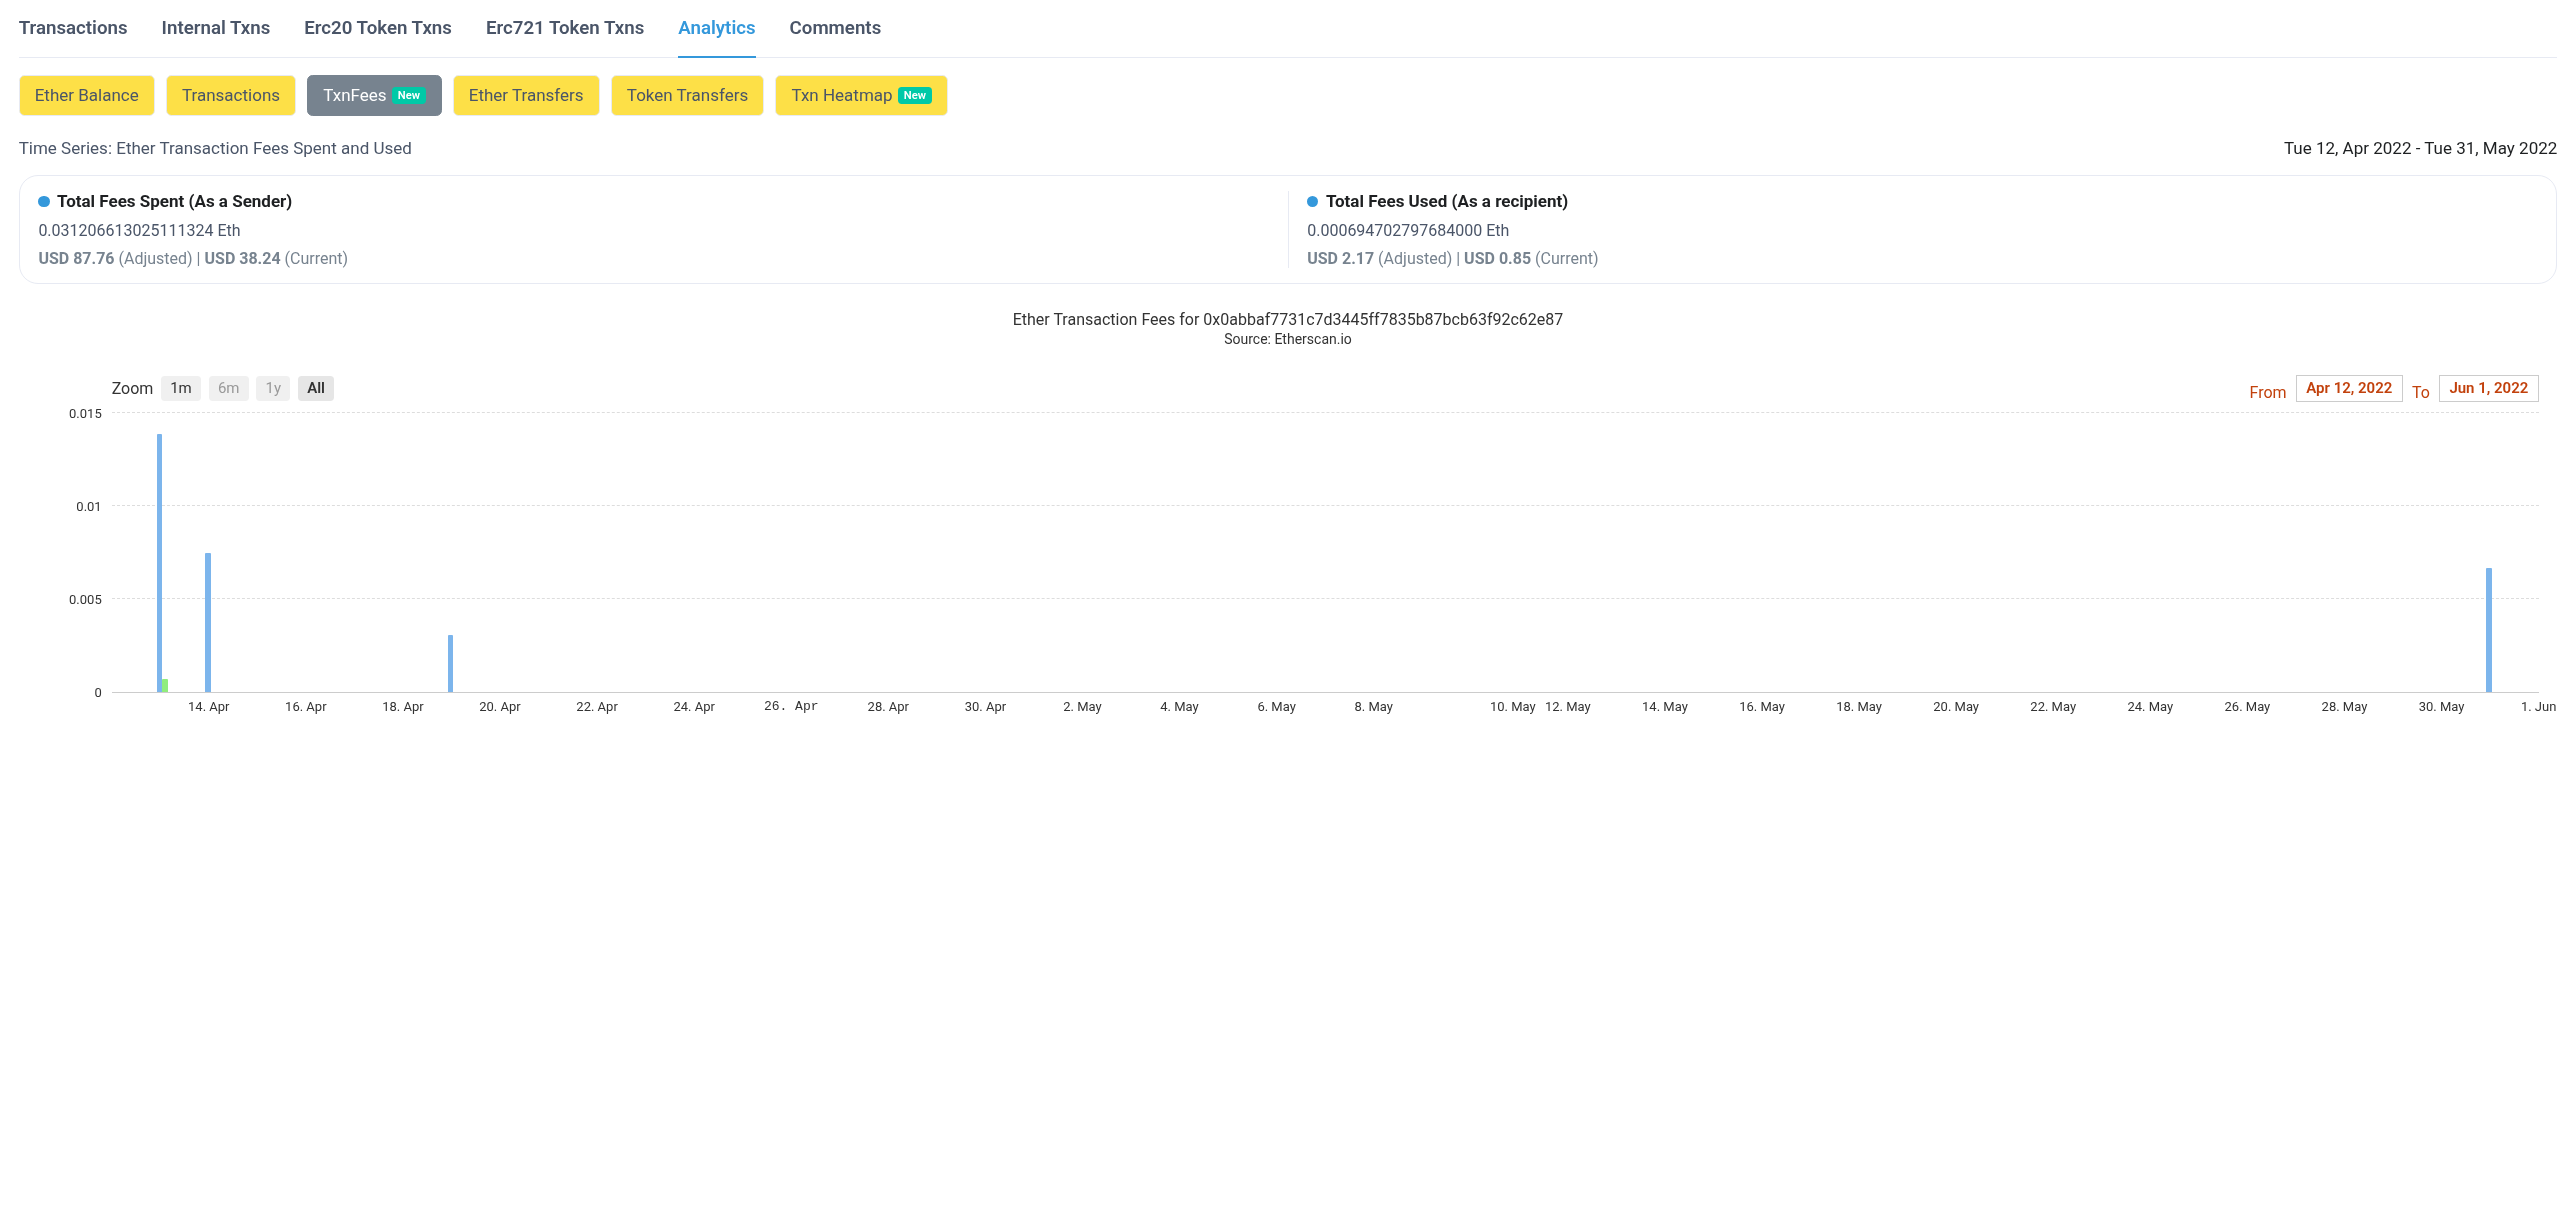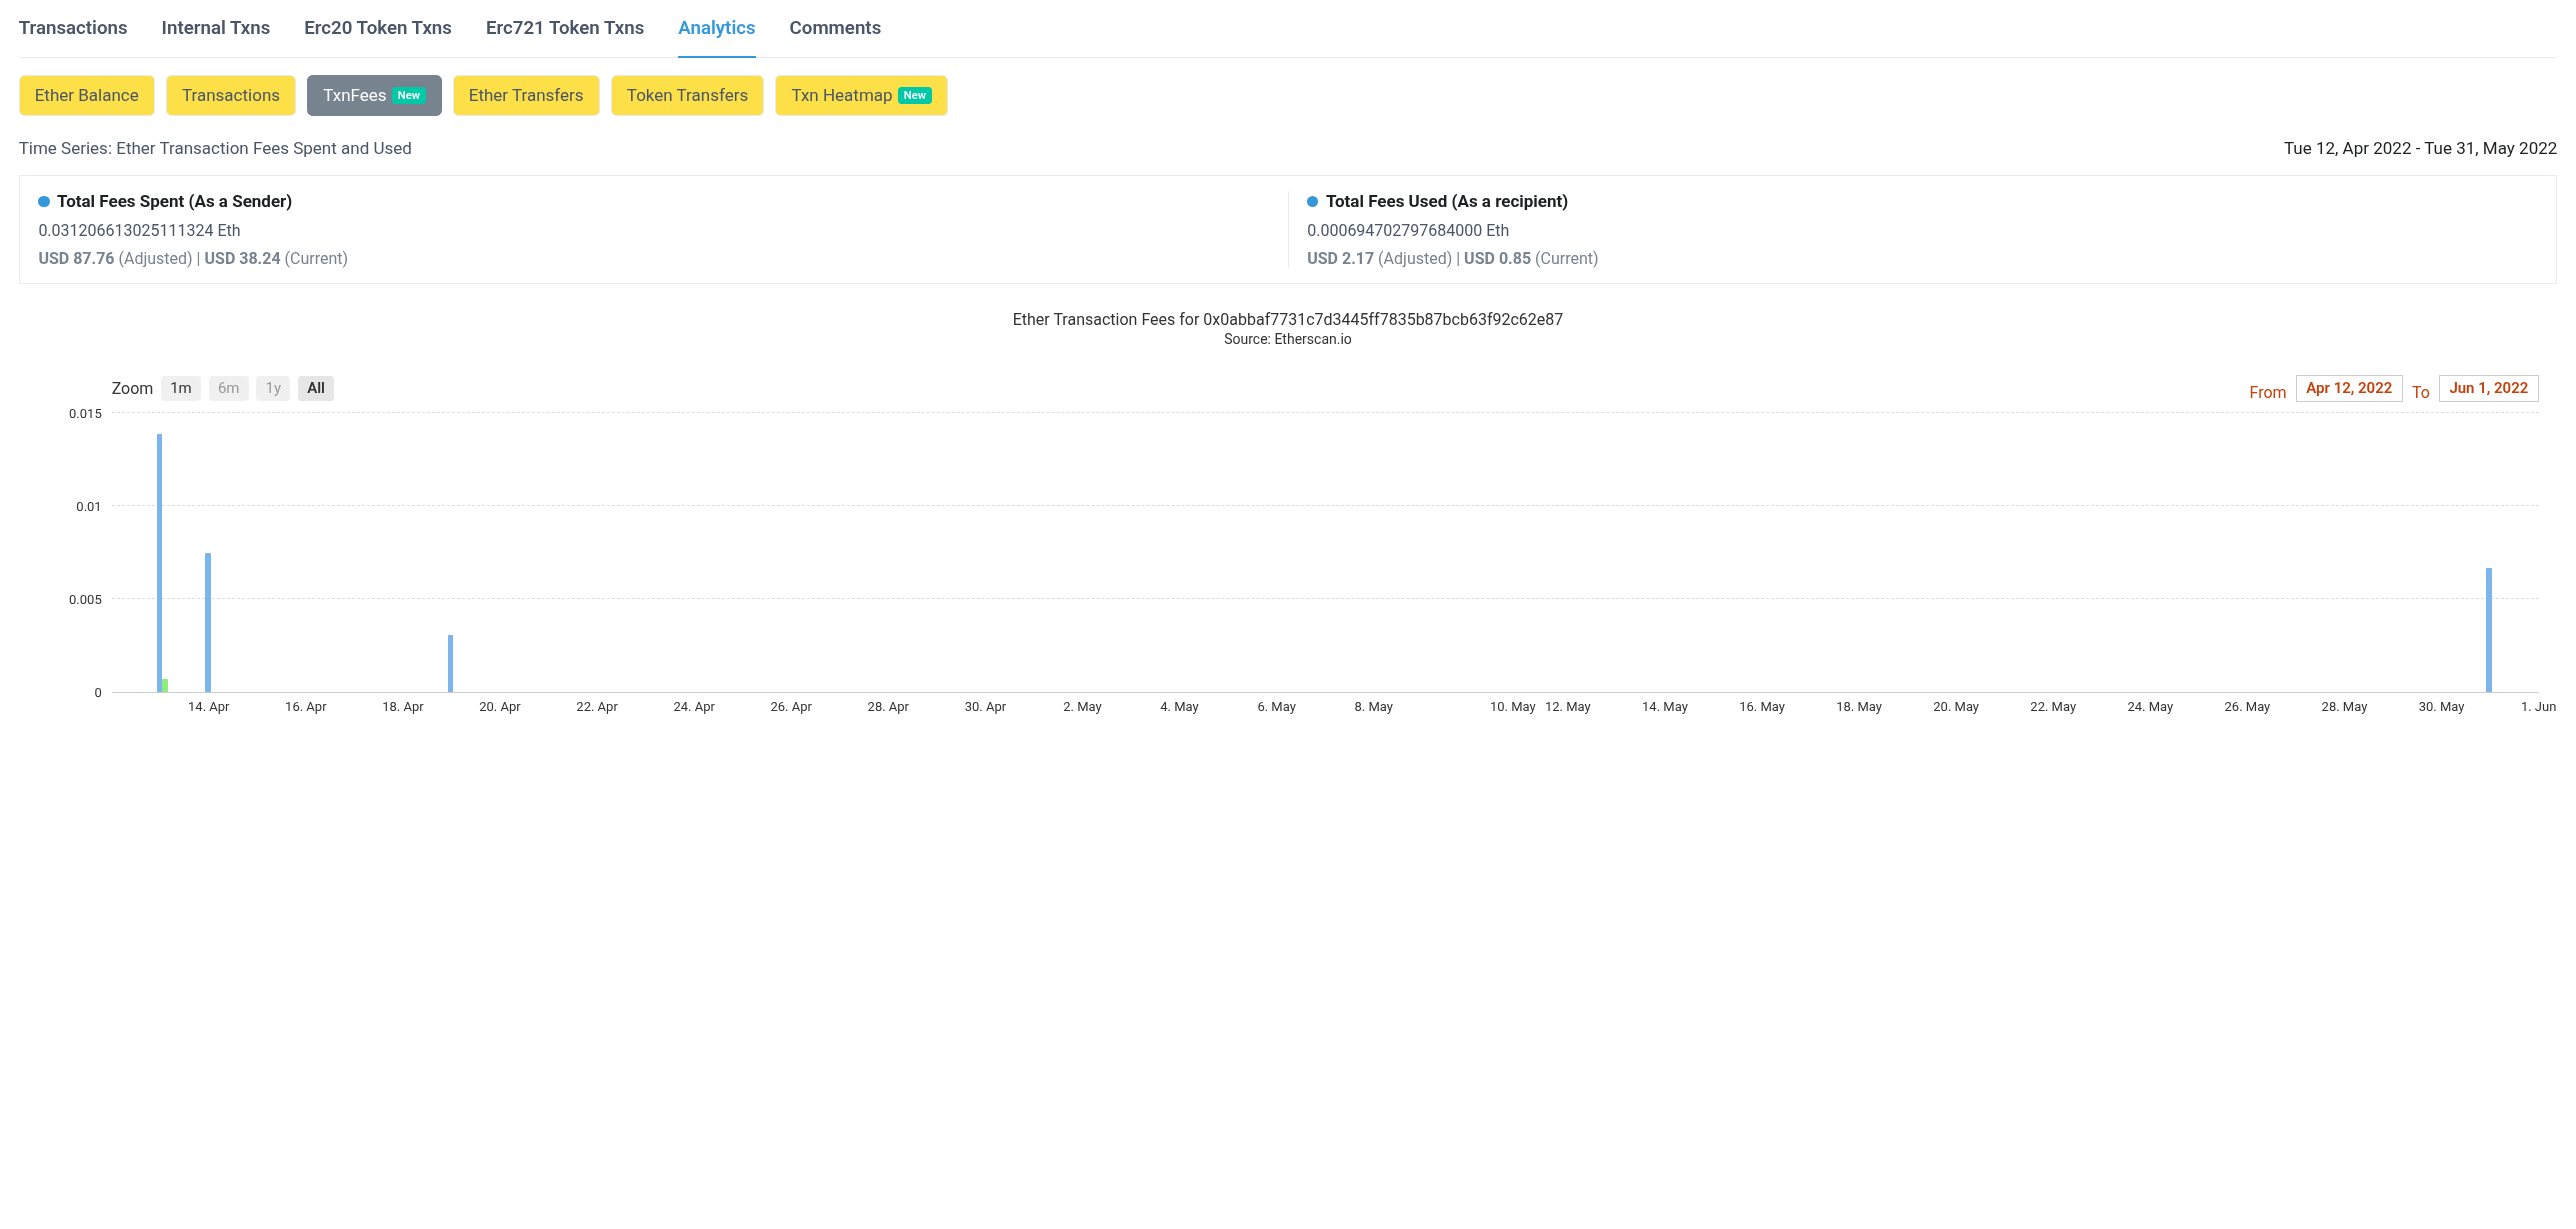--- a/index.html
+++ b/index.html
@@ -63,21 +63,21 @@
     display: flex;
     justify-content: space-between;
     align-items: center;
     font-size: 17px;
     color: #4a5568;
     padding: 5.6px 0 17px 0;
   }
   .time-series-row .right { color: #1e2022; }
   .stats-box {
     border: 0.9px solid #e7eaf3;
-    border-radius: 0;
+    border-radius: 19px;
     display: flex;
     padding: 15px 0;
   }
   .stats-col {
     flex: 1;
     padding: 0 18.7px;
   }
   .stats-col:first-child {
     border-right: 0.9px solid #e7eaf3;
   }
@@ -295,21 +295,21 @@
       <div class="bar blue" title="Fees Spent (Sender) 2022-05-31: 0.0067" style="left: calc(98% - 3.7px); height: 44.6667%;"></div>
       <div class="bar green" title="Fees Used (Recipient) 2022-04-13: 0.0007" style="left: calc(2% + 1.9px); height: 4.66667%;"></div>
     </div>
   <div class="x-axis" id="x-axis">
       <div class="x-tick" style="left: 4%;">14. Apr</div>
       <div class="x-tick" style="left: 8%;">16. Apr</div>
       <div class="x-tick" style="left: 12%;">18. Apr</div>
       <div class="x-tick" style="left: 16%;">20. Apr</div>
       <div class="x-tick" style="left: 20%;">22. Apr</div>
       <div class="x-tick" style="left: 24%;">24. Apr</div>
-      <div class="x-tick" style="left: 28%;">26. Apr</div>
+      <div class="x-tick" style="left: 28%; font-family: Liberation Mono, monospace;">26. Apr</div>
       <div class="x-tick" style="left: 32%;">28. Apr</div>
       <div class="x-tick" style="left: 36%;">30. Apr</div>
       <div class="x-tick" style="left: 40%;">2. May</div>
       <div class="x-tick" style="left: 44%;">4. May</div>
       <div class="x-tick" style="left: 48%;">6. May</div>
       <div class="x-tick" style="left: 52%;">8. May</div>
       <div class="x-tick" style="left: 56%; margin-left: 42px;">10. May</div>
       <div class="x-tick" style="left: 60%;">12. May</div>
       <div class="x-tick" style="left: 64%;">14. May</div>
       <div class="x-tick" style="left: 68%;">16. May</div>

